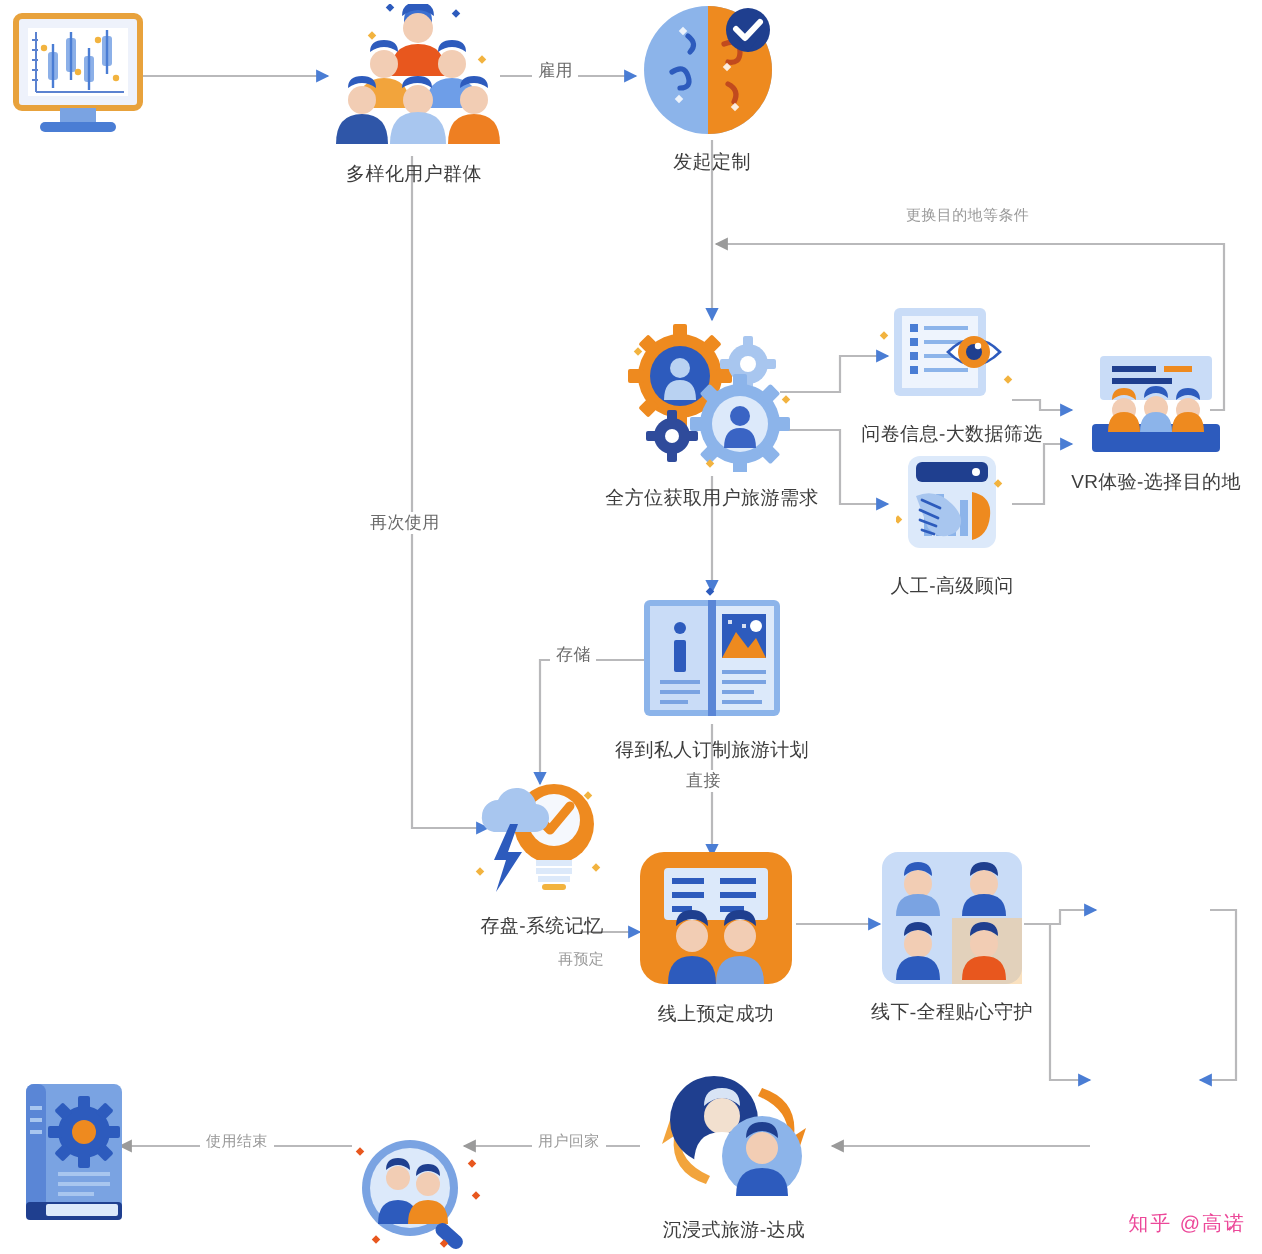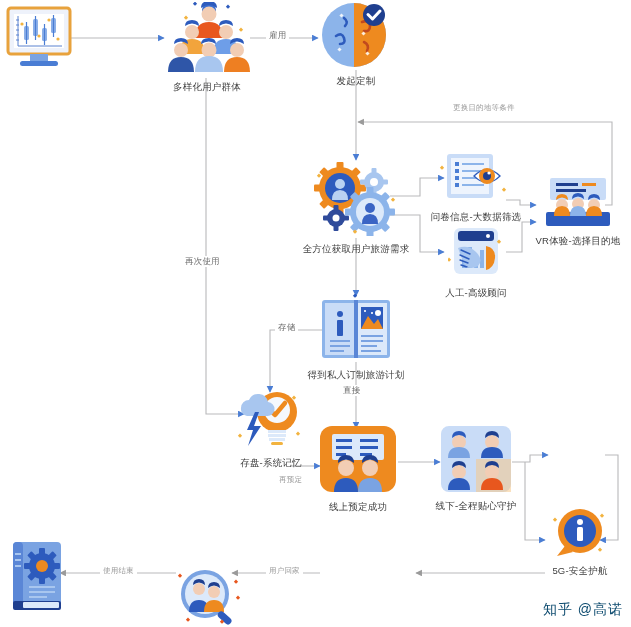--- a/index.html
+++ b/index.html
@@ -48,22 +48,22 @@
     line-height: 1;
   }
   .edge-label.dark {
     color: #6b6b6b;
     font-size: 8.5px;
   }
   .watermark {
     position: absolute;
     right: 8px;
     bottom: 8px;
-    font-size: 14px;
-    color: #0c4a6e;
+    font-size: 10px;
+    color: #ec4899;
     letter-spacing: 1px;
     white-space: nowrap;
   }
   svg.wires {
     position: absolute;
     left: 0; top: 0;
     width: 631px;
     height: 627px;
     pointer-events: none;
   }
@@ -499,38 +499,41 @@
 
         <circle cx="53" cy="48" r="7" fill="#f2cdb4"></circle>
         <path d="M46,44 q7,-6 14,0 q0,-7 -7,-7 q-7,0 -7,7" fill="#1f3f8f"></path>
         <path d="M42,66 q0,-12 11,-12 q11,0 11,12 z" fill="#e8571e"></path>
       </svg>
     </div>
     <div class="node-label">线下-全程贴心守护</div>
   </div>
 
 
-  <div class="node" style="left:542px; top:508px; width:76px;">
-    <div class="node-icon">
-      <svg width="58" height="50" viewBox="0 0 58 50">
-        <circle cx="29" cy="23" r="22" fill="#ee8a1f"></circle>
-        <path d="M14,38 L6,48 L22,44 Z" fill="#ee8a1f"></path>
-        <circle cx="29" cy="23" r="16" fill="#2d5bbd"></circle>
-        <circle cx="29" cy="14" r="3" fill="#ffffff"></circle>
-        <rect x="26" y="19" width="6" height="14" rx="1.5" fill="#ffffff"></rect>
-        <g fill="#f2b33f">
-          <rect x="50" y="6" width="3" height="3" transform="rotate(45 51 7)"></rect>
-          <rect x="3" y="10" width="3" height="3" transform="rotate(45 4 11)"></rect>
-          <rect x="48" y="40" width="3" height="3" transform="rotate(45 49 41)"></rect>
-        </g>
-      </svg>
-    </div>
-    <div class="node-label">5G-安全护航</div>
-  </div>
-
+
+  <div class="node" style="left:318px; top:534px; width:98px;">
+    <div class="node-icon">
+      <svg width="96" height="68" viewBox="0 0 96 68">
+
+        <path d="M62,10 q18,6 16,24 l6,-4 l-4,12 l-12,-5 l7,-2 q1,-14 -15,-21 z" fill="#ee8a1f"></path>
+        <path d="M34,58 q-18,-6 -16,-24 l-6,4 l4,-12 l12,5 l-7,2 q-1,14 15,21 z" fill="#f2a43c"></path>
+
+        <circle cx="38" cy="26" r="22" fill="#1f3f8f"></circle>
+        <circle cx="42" cy="24" r="9" fill="#f2e0cf"></circle>
+        <path d="M33,19 q9,-8 18,0 q0,-9 -9,-9 q-9,0 -9,9" fill="#d8e4f5"></path>
+        <path d="M28,48 q0,-16 14,-16 q14,0 14,16 z" fill="#ffffff"></path>
+
+        <circle cx="62" cy="44" r="20" fill="#8cb4ea"></circle>
+        <circle cx="62" cy="40" r="8" fill="#f2cdb4"></circle>
+        <path d="M54,35 q8,-7 16,0 q0,-8 -8,-8 q-8,0 -8,8" fill="#1f3f8f"></path>
+        <path d="M49,64 q0,-14 13,-14 q13,0 13,14 z" fill="#2d5bbd"></path>
+      </svg>
+    </div>
+    <div class="node-label">沉浸式旅游-达成</div>
+  </div>
 
   <div class="node" style="left:176px; top:568px; width:66px;font-style:italic;">
     <div class="node-icon">
       <svg width="64" height="58" viewBox="0 0 64 58">
         <circle cx="28" cy="26" r="24" fill="#7aa3e2"></circle>
         <circle cx="28" cy="26" r="20" fill="#dce9fa"></circle>
         <circle cx="22" cy="21" r="6" fill="#f2cdb4"></circle>
         <path d="M16,17 q6,-5 12,0 q0,-6 -6,-6 q-6,0 -6,6" fill="#1f3f8f"></path>
         <path d="M12,44 q0,-12 10,-12 q10,0 10,12 z" fill="#2d5bbd"></path>
         <circle cx="37" cy="24" r="6" fill="#f2cdb4"></circle>

